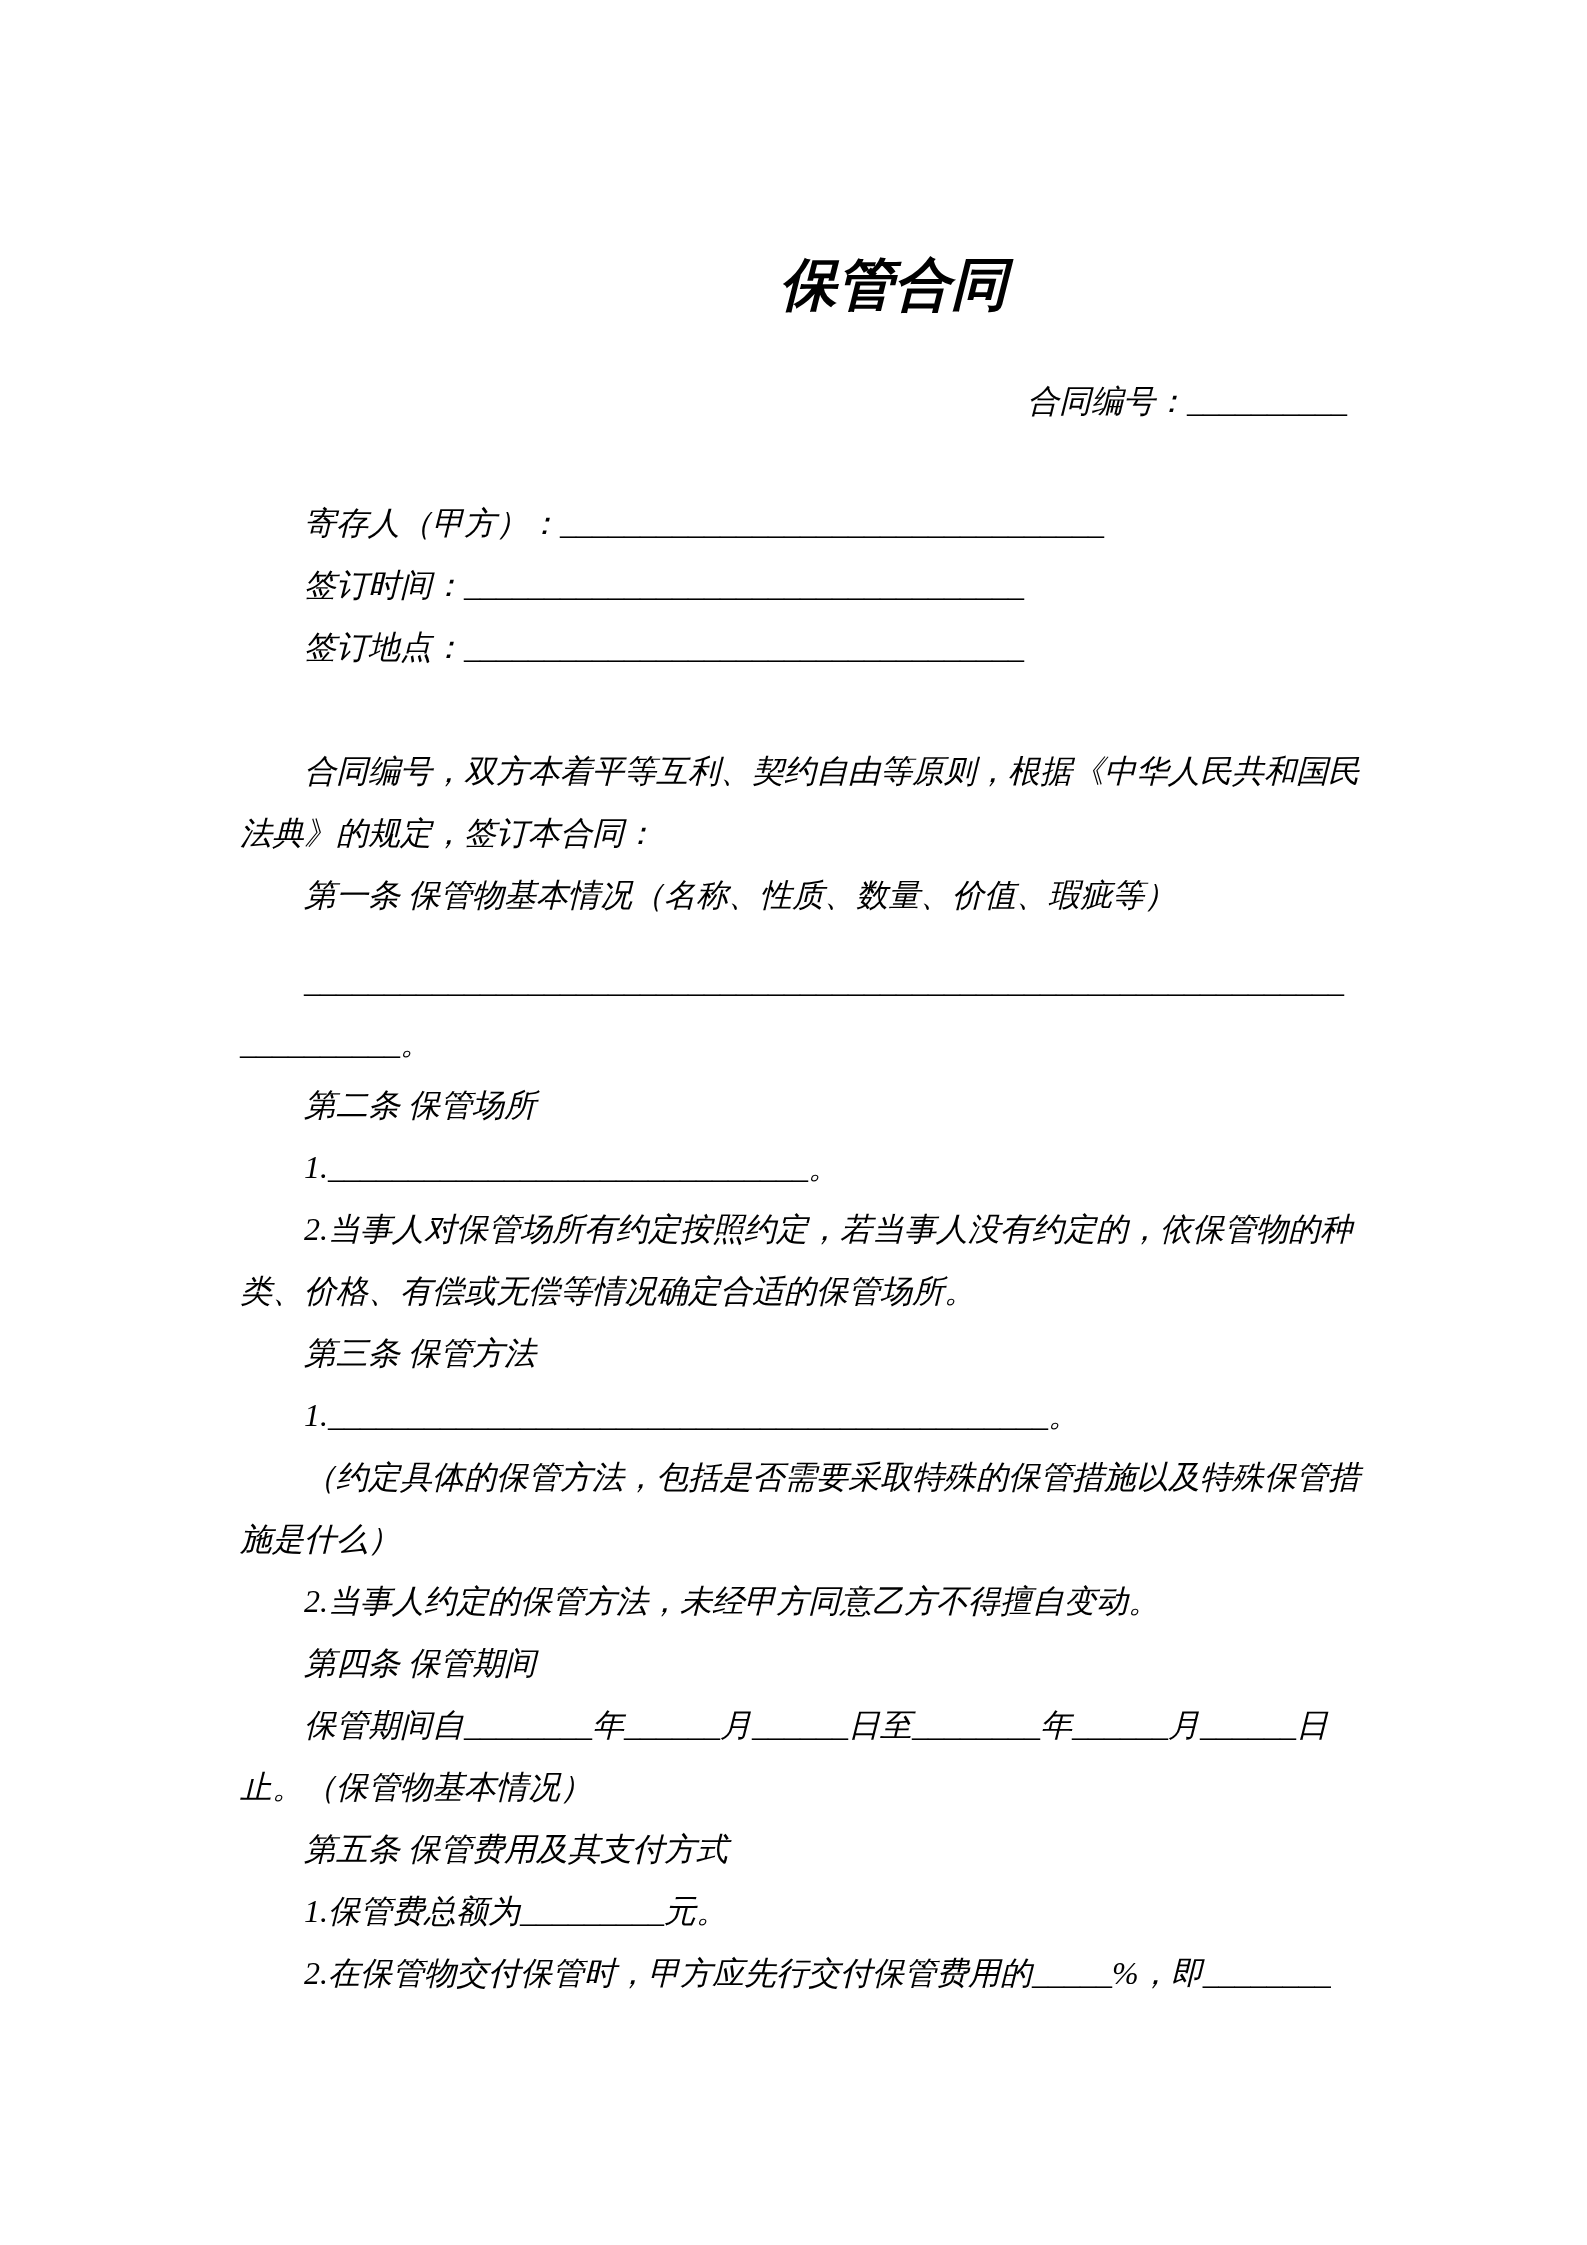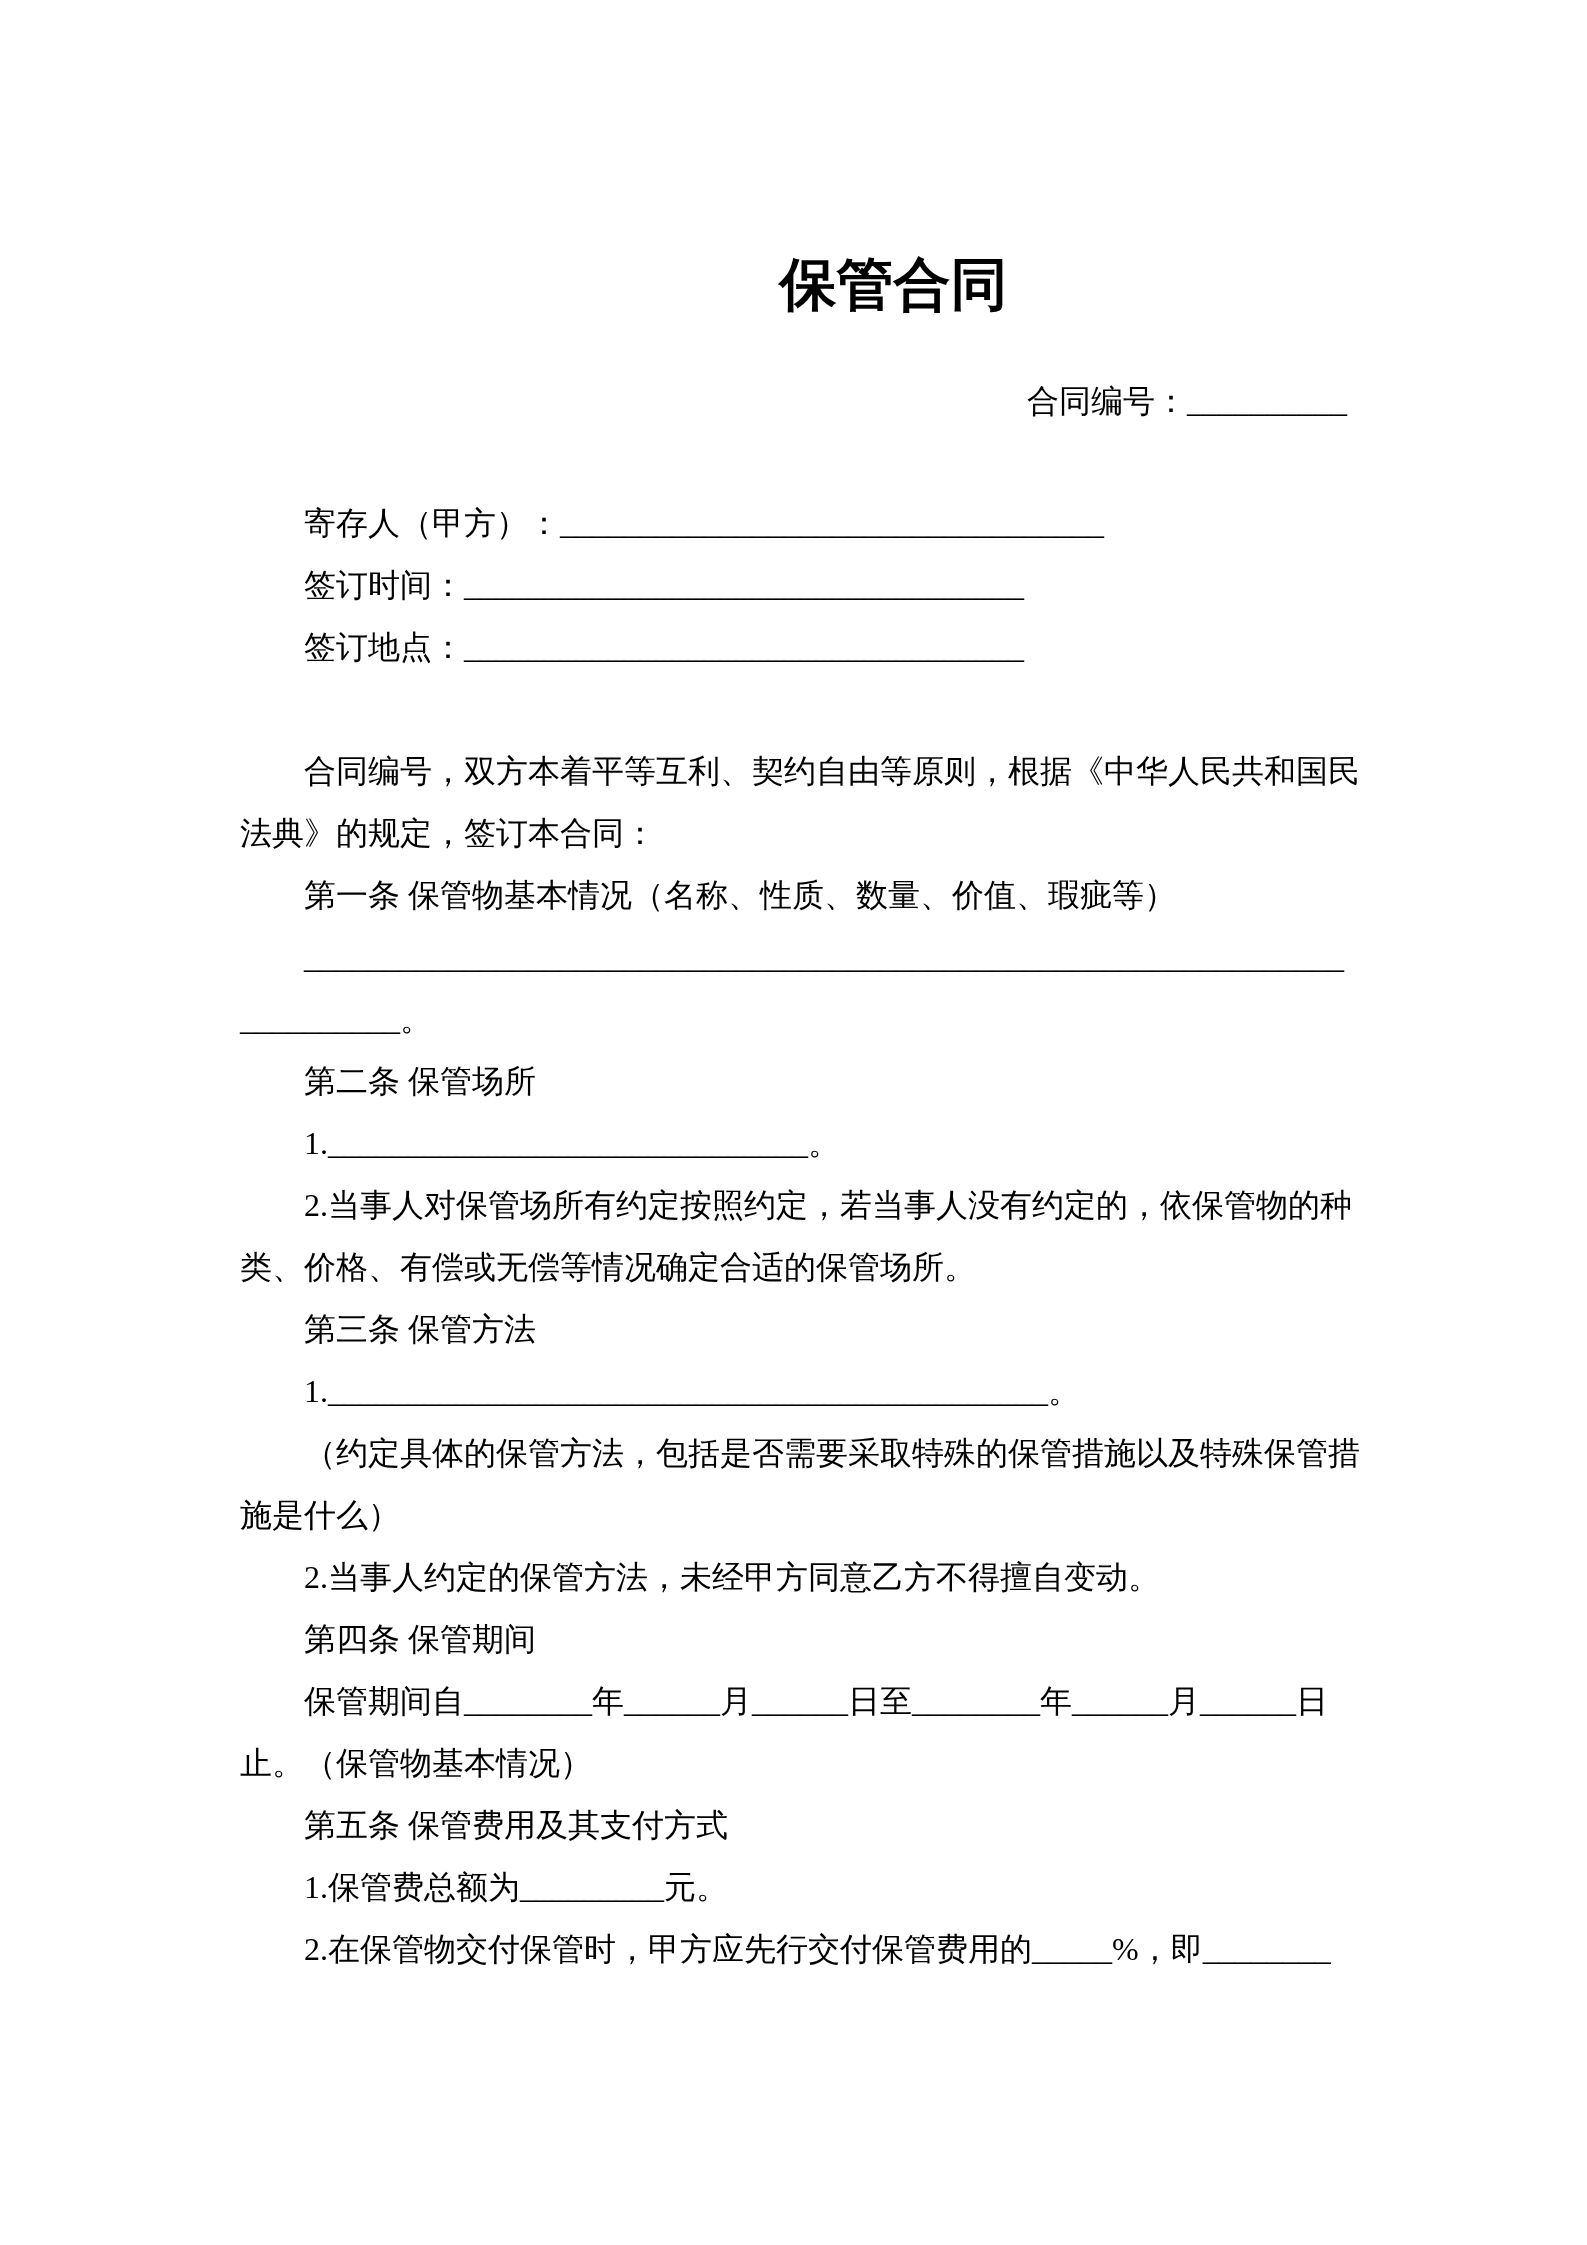--- a/index.html
+++ b/index.html
@@ -12,20 +12,21 @@
     width: 1587px;
     height: 2245px;
     background: #ffffff;
     color: #000000;
     font-family: "Liberation Serif", "DejaVu Serif", serif;
     overflow: hidden;
   }
   .content {
     padding: 240px 240px 0 240px;
     width: 1107px;
+    font-style: italic;
   }
   .doc-title {
     height: 90px;
     line-height: 90px;
     font-size: 57px;
     font-weight: bold;
     text-align: center;
     padding-left: 200px; 
     white-space: nowrap;
   }
@@ -33,21 +34,21 @@
   .spacer-60 { height: 60px; }
   .spacer-62 { height: 62px; }
   .line {
     height: 62px;
     line-height: 62px;
     font-size: 32px;
     white-space: nowrap;
   }
   .indent { padding-left: 64px; }
   .right  { text-align: right; }
-  .blank  { letter-spacing: 0; }
+  .blank  { letter-spacing: 0; margin-top: 24px; }
 </style>
 </head>
 <body>
 
 <div class="page">
   <div class="content">
 
     <div class="doc-title">保管合同</div>
 
     <div class="spacer-40"></div>

